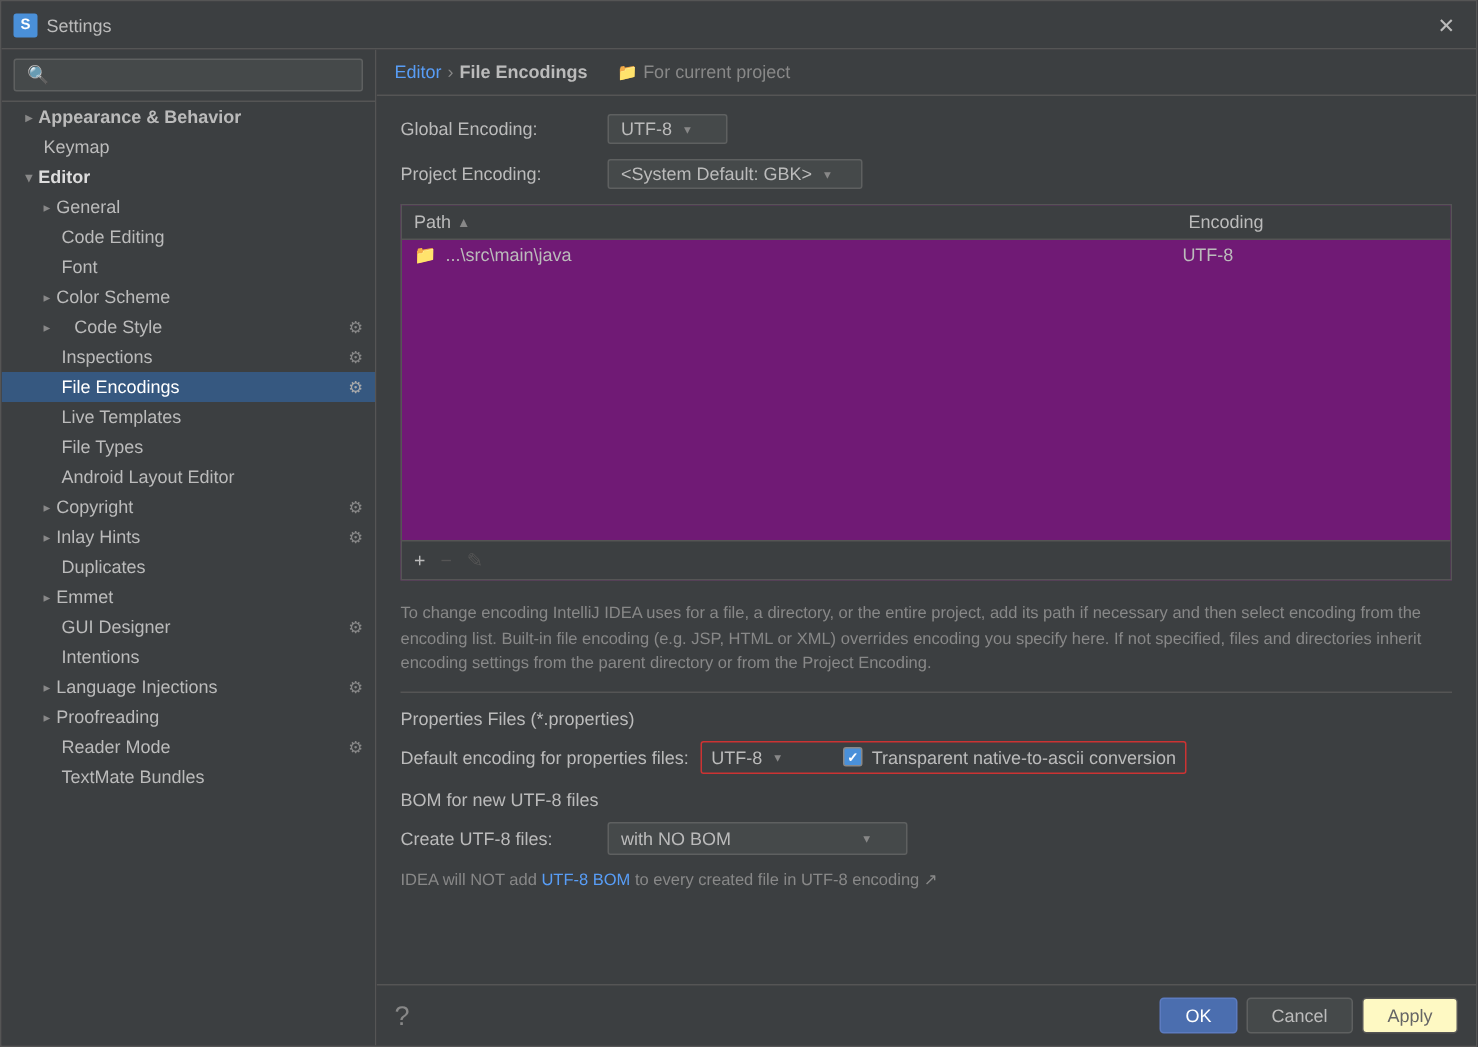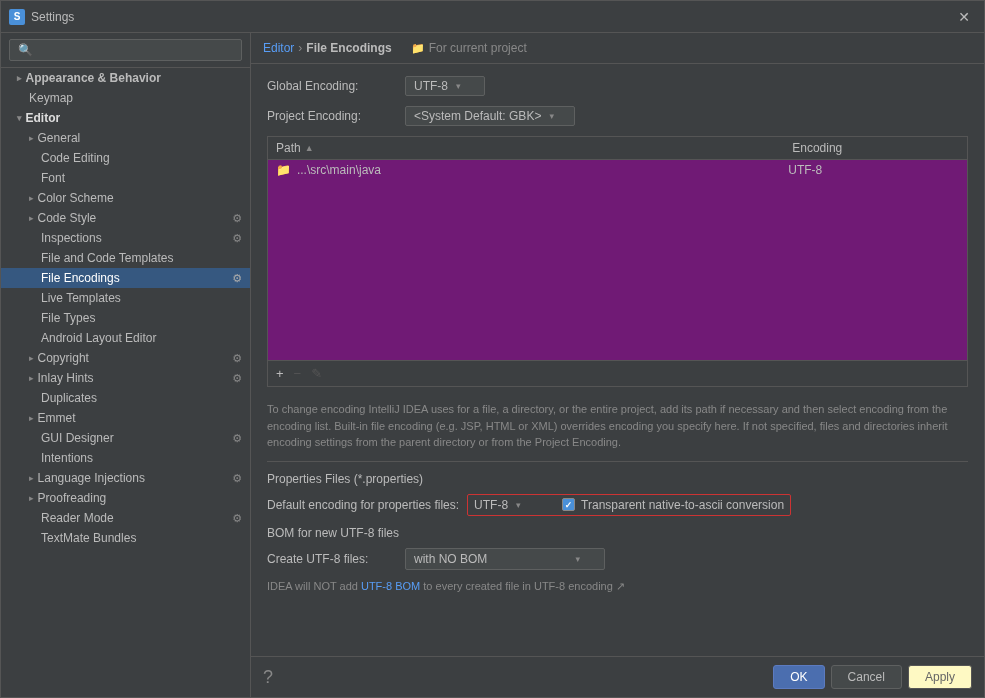--- a/index.html
+++ b/index.html
@@ -136,35 +136,32 @@
       <div class="sidebar-item indent3">
         <span>Font</span>
       </div>
 
       <div class="sidebar-item indent2">
         <span class="chevron closed"></span>
         <span>Color Scheme</span>
       </div>
 
       <div class="sidebar-item indent2" style="display:flex;justify-content:space-between;">
-        <div style="display:flex;align-items:center;gap:4px;">
+        <div style="display:flex;align-items:center;gap:16px;">
           <span class="chevron closed"></span>
           <span>Code Style</span>
         </div>
         <span class="gear-icon">⚙</span>
       </div>
 
       <div class="sidebar-item indent3" style="display:flex;justify-content:space-between;">
         <span>Inspections</span>
         <span class="gear-icon">⚙</span>
       </div>
 
-      <div class="sidebar-item indent3">
-        <span>File and Code Templates</span>
-      </div>
 
       <div class="sidebar-item indent3 selected" style="display:flex;justify-content:space-between;background:#365880;">
         <span style="color:white;">File Encodings</span>
         <span class="gear-icon" style="color:#aaa;">⚙</span>
       </div>
 
       <div class="sidebar-item indent3">
         <span>Live Templates</span>
       </div>
 

